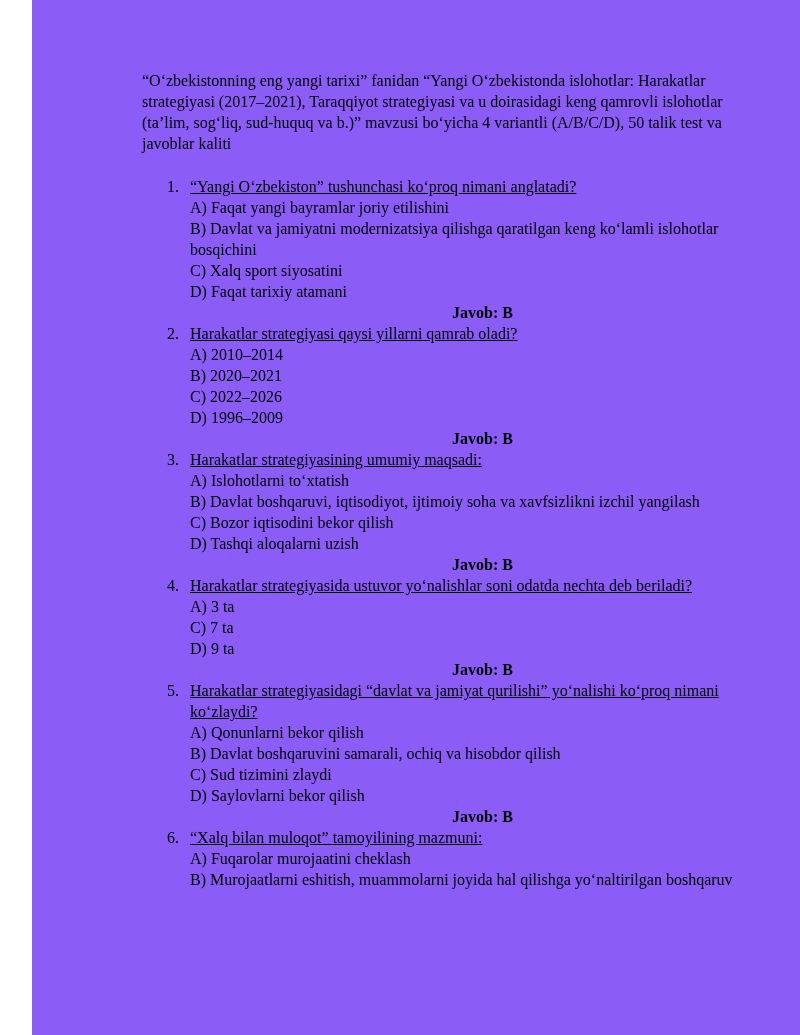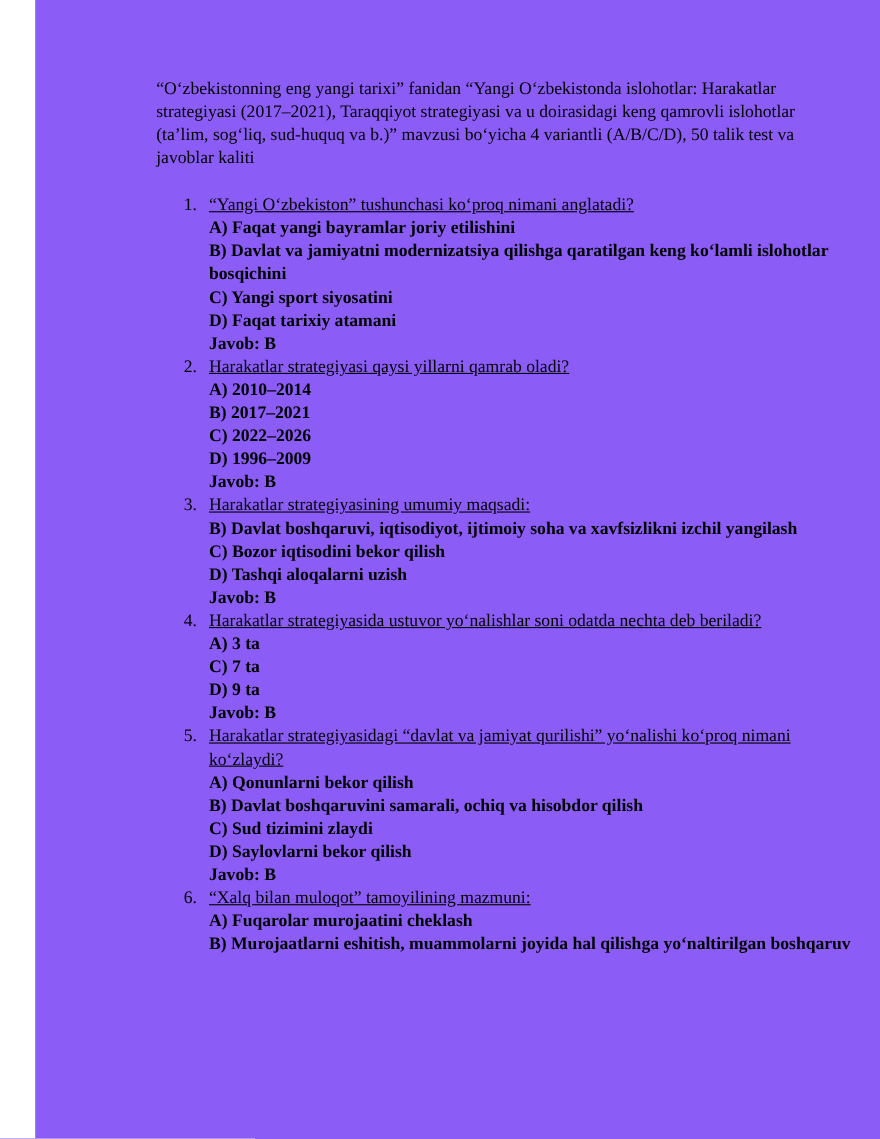--- a/index.html
+++ b/index.html
@@ -38,62 +38,63 @@
   }
   .q-num {
     flex: 0 0 23px;
   }
   .q-text {
     flex: 1 1 auto;
     text-decoration: underline;
   }
   .q-option {
     margin-left: 23px;
-    font-weight: bold;
   }
   .q-answer {
     margin-left: 23px;
     font-weight: bold;
+    text-align: center;
   }
 </style>
 </head>
 <body>
 
 <div class="page">
   <p class="intro">“O‘zbekistonning eng yangi tarixi” fanidan “Yangi O‘zbekistonda islohotlar: Harakatlar strategiyasi (2017–2021), Taraqqiyot strategiyasi va u doirasidagi keng qamrovli islohotlar (ta’lim, sog‘liq, sud-huquq va b.)” mavzusi bo‘yicha 4 variantli (A/B/C/D), 50 talik test va javoblar kaliti</p>
   <div class="questions" id="questions">
   <div class="question">
     <div class="q-head">
       <span class="q-num">1.</span>
       <span class="q-text">“Yangi O‘zbekiston” tushunchasi ko‘proq nimani anglatadi?</span>
     </div>
   <div class="q-option">A) Faqat yangi bayramlar joriy etilishini</div>
         <div class="q-option">B) Davlat va jamiyatni modernizatsiya qilishga qaratilgan keng ko‘lamli islohotlar bosqichini</div>
-        <div class="q-option">C) Yangi sport siyosatini</div>
+        <div class="q-option">C) Xalq sport siyosatini</div>
         <div class="q-option">D) Faqat tarixiy atamani</div>
         <div class="q-answer">Javob: B</div>
       </div>
 
   <div class="question">
     <div class="q-head">
       <span class="q-num">2.</span>
       <span class="q-text">Harakatlar strategiyasi qaysi yillarni qamrab oladi?</span>
     </div>
   <div class="q-option">A) 2010–2014</div>
-        <div class="q-option">B) 2017–2021</div>
+        <div class="q-option">B) 2020–2021</div>
         <div class="q-option">C) 2022–2026</div>
         <div class="q-option">D) 1996–2009</div>
         <div class="q-answer">Javob: B</div>
       </div>
 
   <div class="question">
     <div class="q-head">
       <span class="q-num">3.</span>
       <span class="q-text">Harakatlar strategiyasining umumiy maqsadi:</span>
     </div>
+  <div class="q-option">A) Islohotlarni to‘xtatish</div>
         <div class="q-option">B) Davlat boshqaruvi, iqtisodiyot, ijtimoiy soha va xavfsizlikni izchil yangilash</div>
         <div class="q-option">C) Bozor iqtisodini bekor qilish</div>
         <div class="q-option">D) Tashqi aloqalarni uzish</div>
         <div class="q-answer">Javob: B</div>
       </div>
 
   <div class="question">
     <div class="q-head">
       <span class="q-num">4.</span>
       <span class="q-text">Harakatlar strategiyasida ustuvor yo‘nalishlar soni odatda nechta deb beriladi?</span>

